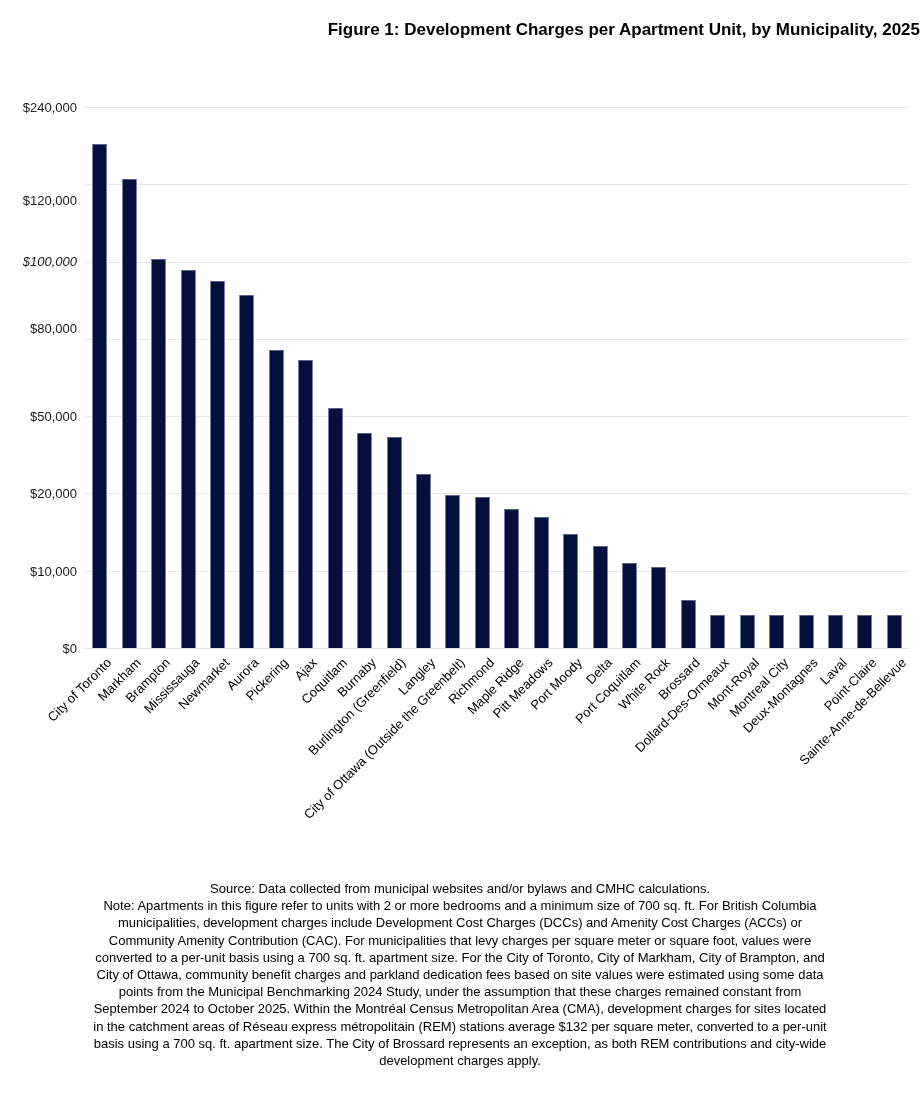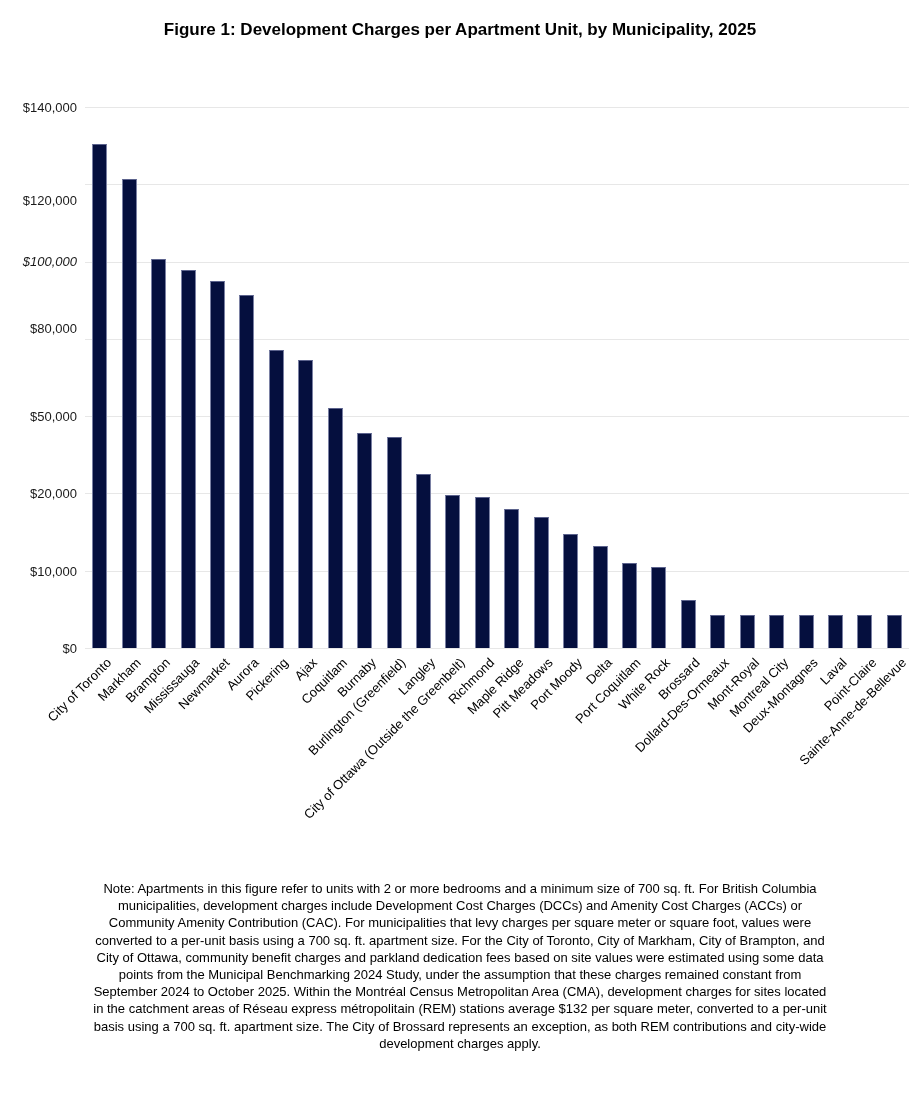--- a/index.html
+++ b/index.html
@@ -8,21 +8,21 @@
     width: 920px; height: 1107px;
     position: relative;
     font-family: "Liberation Sans", sans-serif;
     color: #111111;
     overflow: hidden;
   }
   .chart-title {
     position: absolute;
     top: 20px; left: 0;
     width: 920px;
-    text-align: center;
+    text-align: right;
     font-size: 17px;
     font-weight: 700;
     color: #000000;
   }
   .y-axis {
     position: absolute;
     left: 0; top: 107px;
     width: 77px; height: 541px;
   }
   .y-tick-label {
@@ -87,21 +87,21 @@
 <div class="chart-title">Figure 1: Development Charges per Apartment Unit, by Municipality, 2025</div>
 
 <div class="y-axis">
     <div class="y-tick-label" style="top: 541px;">$0</div>
     <div class="y-tick-label" style="top: 463.7px;">$10,000</div>
     <div class="y-tick-label" style="top: 386.4px;">$20,000</div>
     <div class="y-tick-label" style="top: 309.1px;">$50,000</div>
     <div class="y-tick-label" style="top: 221px;">$80,000</div>
     <div class="y-tick-label" style="top: 154px; font-style: italic;">$100,000</div>
     <div class="y-tick-label" style="top: 93px;">$120,000</div>
-    <div class="y-tick-label" style="top: 0px;">$140,000</div>
+    <div class="y-tick-label" style="top: 0px;">$240,000</div>
   </div>
 
 <div class="plot-area">
     <div class="gridline" style="top: 541px; background: rgb(231, 231, 231);"></div>
     <div class="gridline" style="top: 463.7px; background: rgb(231, 231, 231);"></div>
     <div class="gridline" style="top: 386.4px; background: rgb(231, 231, 231);"></div>
     <div class="gridline" style="top: 309.1px; background: rgb(231, 231, 231);"></div>
     <div class="gridline" style="top: 231.9px; background: rgb(231, 231, 231);"></div>
     <div class="gridline" style="top: 154.6px; background: rgb(231, 231, 231);"></div>
     <div class="gridline" style="top: 77.3px; background: rgb(231, 231, 231);"></div>
@@ -217,14 +217,15 @@
     </div>
     <div class="x-tick-anchor" style="left: 783.9px;">
       <div class="x-tick-label">Point-Claire</div>
     </div>
     <div class="x-tick-anchor" style="left: 813.3px;">
       <div class="x-tick-label">Sainte-Anne-de-Bellevue</div>
     </div>
   </div>
 
 <div class="footer">
+  <div>Source: Data collected from municipal websites and/or bylaws and CMHC calculations.</div>
   <div>Note: Apartments in this figure refer to units with 2 or more bedrooms and a minimum size of 700 sq. ft. For British Columbia municipalities, development charges include Development Cost Charges (DCCs) and Amenity Cost Charges (ACCs) or Community Amenity Contribution (CAC). For municipalities that levy charges per square meter or square foot, values were converted to a per-unit basis using a 700 sq. ft. apartment size. For the City of Toronto, City of Markham, City of Brampton, and City of Ottawa, community benefit charges and parkland dedication fees based on site values were estimated using some data points from the Municipal Benchmarking 2024 Study, under the assumption that these charges remained constant from September 2024 to October 2025. Within the Montréal Census Metropolitan Area (CMA), development charges for sites located in the catchment areas of Réseau express métropolitain (REM) stations average $132 per square meter, converted to a per-unit basis using a 700 sq. ft. apartment size. The City of Brossard represents an exception, as both REM contributions and city-wide development charges apply.</div>
 </div>
 
 </body></html>

